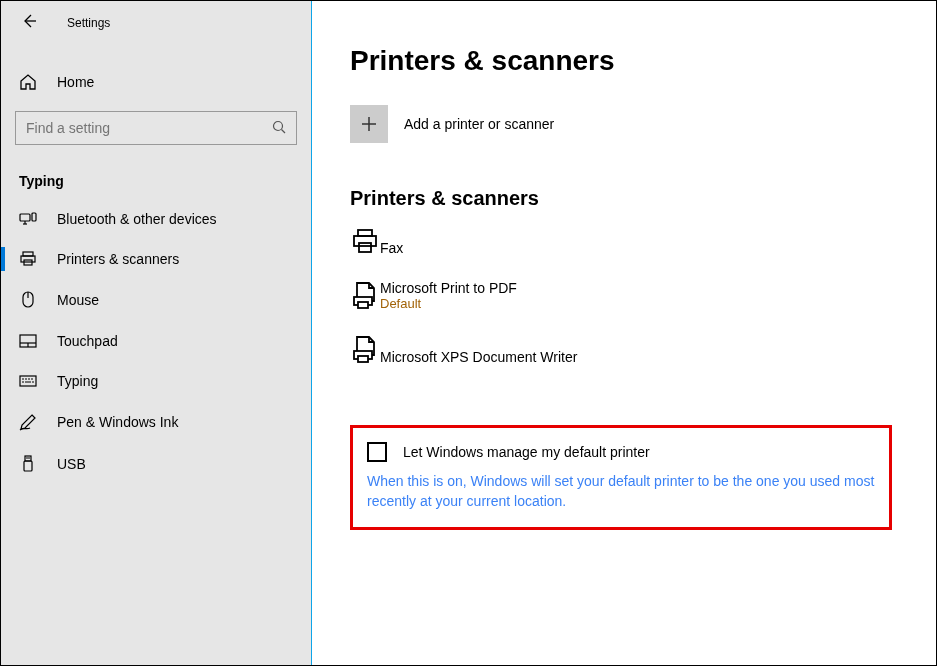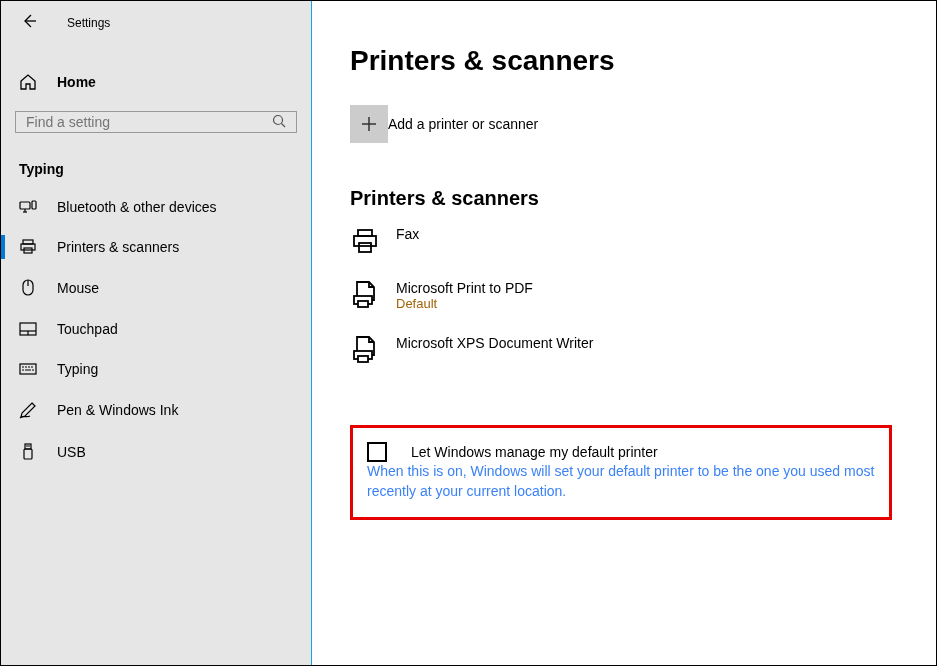--- a/index.html
+++ b/index.html
@@ -1,46 +1,46 @@
 <!DOCTYPE html>
 <html><head>
 <meta charset="utf-8">
 <style>
   * { box-sizing: border-box; margin: 0; padding: 0; font-family: "Segoe UI", Arial, sans-serif; }
   body { width: 937px; height: 666px; border: 1px solid #000; display: flex; overflow: hidden; background: #fff; }
   .sidebar { width: 311px; height: 100%; background: #e6e6e6; display: flex; flex-direction: column; padding: 0; border-right: 1px solid #0ea5e9; }
   .top-row { display: flex; align-items: center; height: 44px; padding-left: 18px; gap: 28px; }
   .back-arrow { font-size: 16px; width: 20px; text-align: center; }
   .app-title { font-size: 12px; color: #000; }
-  .home-row { display: flex; align-items: center; padding: 10px 0 10px 18px; gap: 20px; margin-top: 18px; font-weight: bold; }
+  .home-row { display: flex; align-items: center; padding: 10px 0 10px 18px; gap: 20px; margin-top: 18px; }
   .home-row .icon { width: 18px; display: flex; justify-content: center; }
   .home-row span.label { font-size: 14px; }
-  .search { margin: 10px 14px 20px 14px; border: 1px solid #999; height: 22px; display: flex; align-items: center; padding: 0 10px; justify-content: space-between; background: #e6e6e6; }
+  .search { margin: 10px 14px 20px 14px; border: 1px solid #999; height: 34px; display: flex; align-items: center; padding: 0 10px; justify-content: space-between; background: #e6e6e6; }
   .search input { border: none; background: transparent; font-size: 14px; color: #555; outline: none; width: 100%; }
   .search .sicon { font-size: 13px; color: #555; }
   .section-label { font-size: 14px; font-weight: 600; padding: 8px 0 10px 18px; }
   .nav-item { display: flex; align-items: center; padding: 12px 8px 12px 18px; gap: 20px; cursor: pointer; position: relative; }
   .nav-item .icon { width: 18px; display: flex; justify-content: center; align-items: center; }
   .nav-item .label { font-size: 14px; color: #000; }
   .nav-item.active::before { content: ""; position: absolute; left: 0; top: 8px; bottom: 8px; width: 4px; background: #0078d7; }
   .main { flex: 1; padding: 44px 44px 0 38px; overflow: auto; }
   .page-title { font-size: 28px; font-weight: 600; margin-bottom: 28px; }
   .subhead { font-size: 20px; font-weight: 600; margin-bottom: 16px; }
-  .add-row { display: flex; align-items: center; margin-bottom: 44px; cursor: pointer; }
+  .add-row { display: flex; align-items: center; gap: 16px; margin-bottom: 44px; cursor: pointer; }
   .add-btn { width: 38px; height: 38px; background: #ccc; display: flex; align-items: center; justify-content: center; }
   .add-btn svg { stroke: #333; }
   .add-label { font-size: 14px; }
   .devices { margin-bottom: 60px; }
-  .device { display: flex; align-items: flex-start; gap: 16px; margin-bottom: 24px; }
+  .device { display: flex; align-items: flex-end; margin-bottom: 24px; }
   .device .icon { width: 30px; height: 30px; display: flex; align-items: center; justify-content: center; }
   .device .texts { display: flex; flex-direction: column; }
   .device .name { font-size: 14px; }
   .device .status { font-size: 13px; color: #a16207; }
   .highlight-box { border: 3px solid #e60000; padding: 14px 14px 16px 14px; }
-  .chk-row { display: flex; align-items: center; gap: 24px; }
+  .chk-row { display: flex; align-items: center; gap: 16px; margin-bottom: 10px; }
   .chk { width: 20px; height: 20px; border: 2px solid #000; display: inline-block; }
   .chk-label { font-size: 14px; }
   .desc { font-size: 14px; color: #3b82f6; line-height: 1.4; }
 </style>
 </head>
 <body>
 
 <div class="sidebar">
   <div class="top-row">
     <div class="back-arrow">

